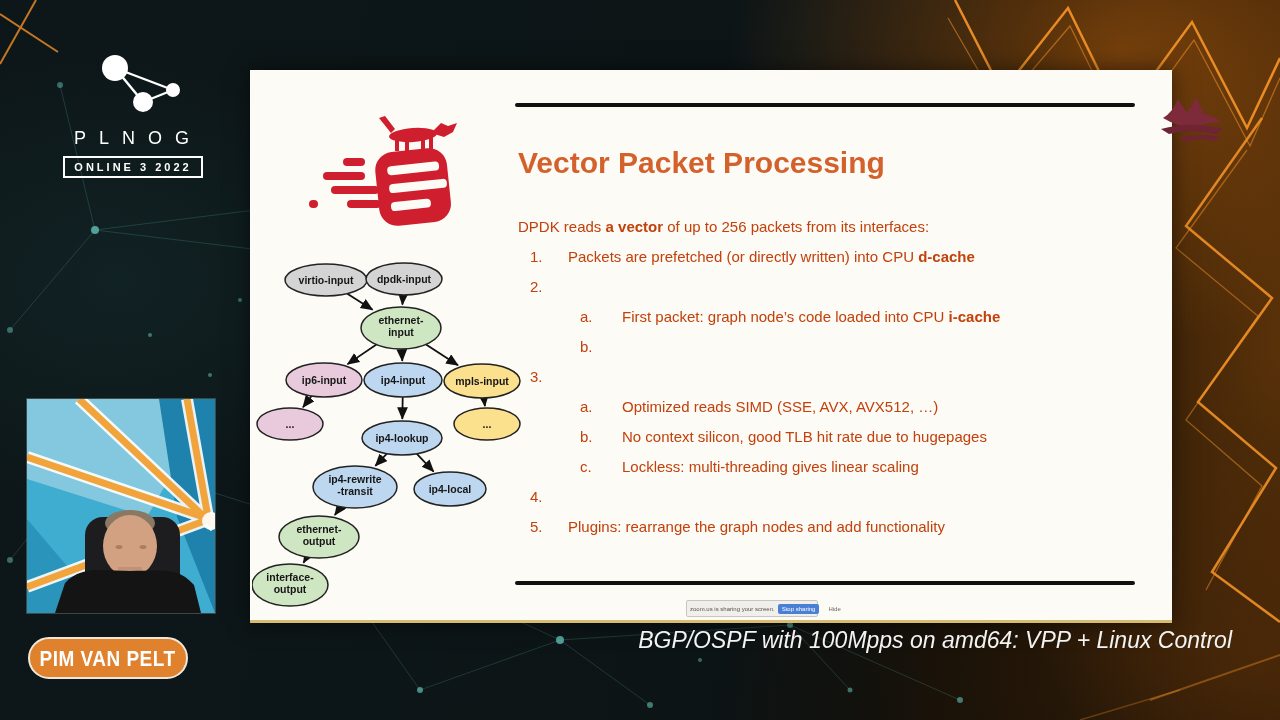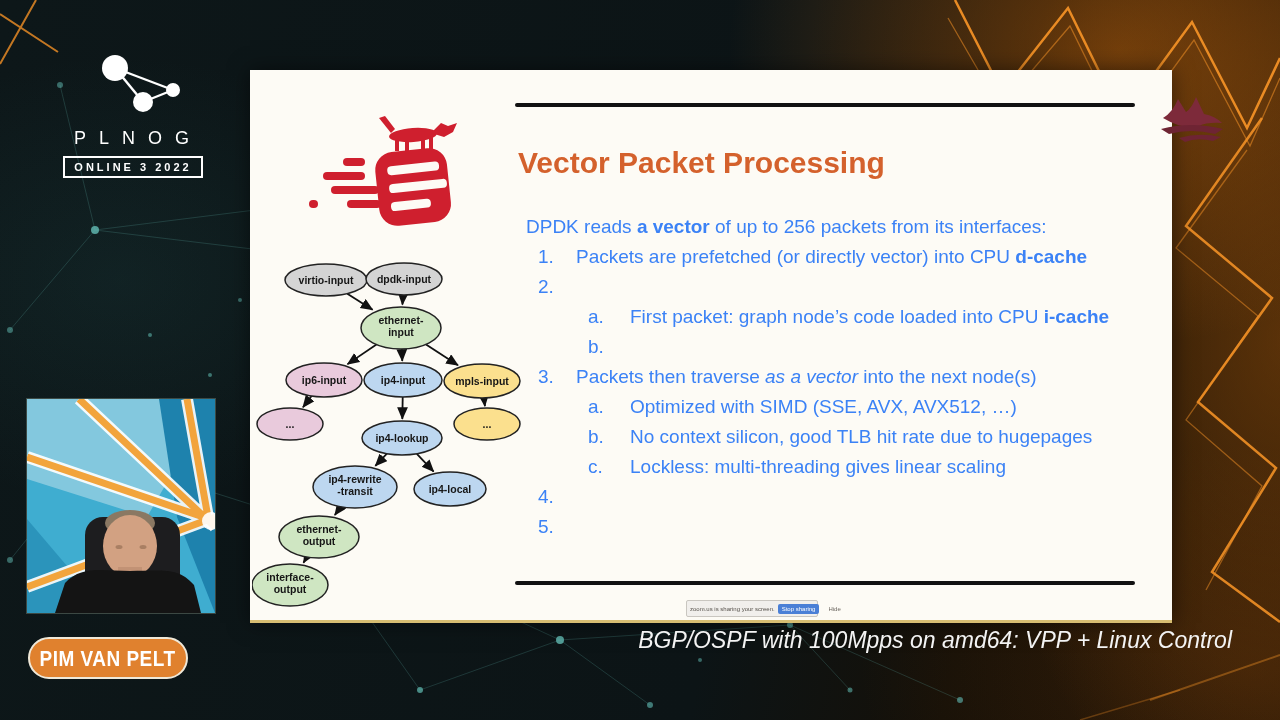--- a/index.html
+++ b/index.html
@@ -19,22 +19,22 @@
   .plnog-sub{display:inline-block;border:2px solid #fff;padding:3px 9px;font-size:11px;
     font-weight:700;letter-spacing:3px;margin-top:7px;}
 
   
   .slide{position:absolute;left:250px;top:55px;width:922px;height:550px;background:#fdfbf5;
     border-bottom:3px solid #d7bd72;box-shadow:0 0 20px rgba(0,0,0,.5);margin-top:15px;}
   .rule{position:absolute;height:4px;background:#111;border-radius:2px;}
   .rule-top{left:265px;top:33px;width:620px;}
   .rule-bottom{left:265px;top:511px;width:620px;}
   .slide-title{position:absolute;left:268px;top:76px;font-size:30px;font-weight:700;color:#d4612c;}
-  .body-text{position:absolute;left:276px;top:142px;width:660px;font-size:19px;
-    line-height:30px;color:#3b82f6;}
+  .body-text{position:absolute;left:268px;top:142px;width:660px;font-size:15px;
+    line-height:30px;color:#c2410c;}
   .b{font-weight:700}.i{font-style:italic}
   .li{display:flex;}
   .li .mk{flex:none;}
   .ind0{padding-left:12px}.ind0 .mk{width:38px}
   .ind1{padding-left:62px}.ind1 .mk{width:42px}
 
   .fdio{position:absolute;left:45px;top:36px;width:170px;height:128px;}
   .fox{position:absolute;left:905px;top:18px;width:74px;height:58px;}
   .graph{position:absolute;left:2px;top:188px;width:272px;height:352px;}
   .graph text{font-weight:700;font-size:10.5px;fill:#161616;}
@@ -162,53 +162,53 @@
       <path d="M24 50 Q44 44 66 49 L58 53 Q42 49 30 54 Z" fill="#6e2433"></path>
     </svg>
 
     <div class="slide-title" style="color: rgb(212, 97, 44);">Vector Packet Processing</div>
 
     <div class="body-text">
       <div id="intro"><span>DPDK reads </span><span class="b">a vector</span><span> of up to 256 packets from its interfaces:</span></div>
       <div id="list">
           <div class="li ind0">
             <span class="mk">1.</span>
-            <span><span>Packets are prefetched (or directly vector) into CPU </span><span class="b">d-cache</span></span>
+            <span><span>Packets are prefetched (or directly written) into CPU </span><span class="b">d-cache</span></span>
           </div>
           <div class="li ind0">
             <span class="mk">2.</span>
           </div>
           <div class="li ind1">
             <span class="mk">a.</span>
             <span><span>First packet: graph node’s code loaded into CPU </span><span class="b">i-cache</span></span>
           </div>
           <div class="li ind1">
             <span class="mk">b.</span>
           </div>
           <div class="li ind0">
             <span class="mk">3.</span>
-            <span><span>Packets then traverse </span><span class="i">as a vector</span><span> into the next node(s)</span></span>
           </div>
           <div class="li ind1">
             <span class="mk">a.</span>
-            <span><span>Optimized with SIMD (SSE, AVX, AVX512, …)</span></span>
+            <span><span>Optimized reads SIMD (SSE, AVX, AVX512, …)</span></span>
           </div>
           <div class="li ind1">
             <span class="mk">b.</span>
             <span><span>No context silicon, good TLB hit rate due to hugepages</span></span>
           </div>
           <div class="li ind1">
             <span class="mk">c.</span>
             <span><span>Lockless: multi-threading gives linear scaling</span></span>
           </div>
           <div class="li ind0">
             <span class="mk">4.</span>
           </div>
           <div class="li ind0">
             <span class="mk">5.</span>
+            <span><span>Plugins: rearrange the graph nodes and add functionality</span></span>
           </div>
         </div>
     </div>
 
     <svg id="vpp-graph" class="graph" viewBox="0 0 272 352">
       <defs>
         <marker id="arrow" markerWidth="8" markerHeight="8" refX="6.5" refY="3" orient="auto">
           <path d="M0,0 L7,3 L0,6 Z" fill="#111"></path>
         </marker>
       </defs>

